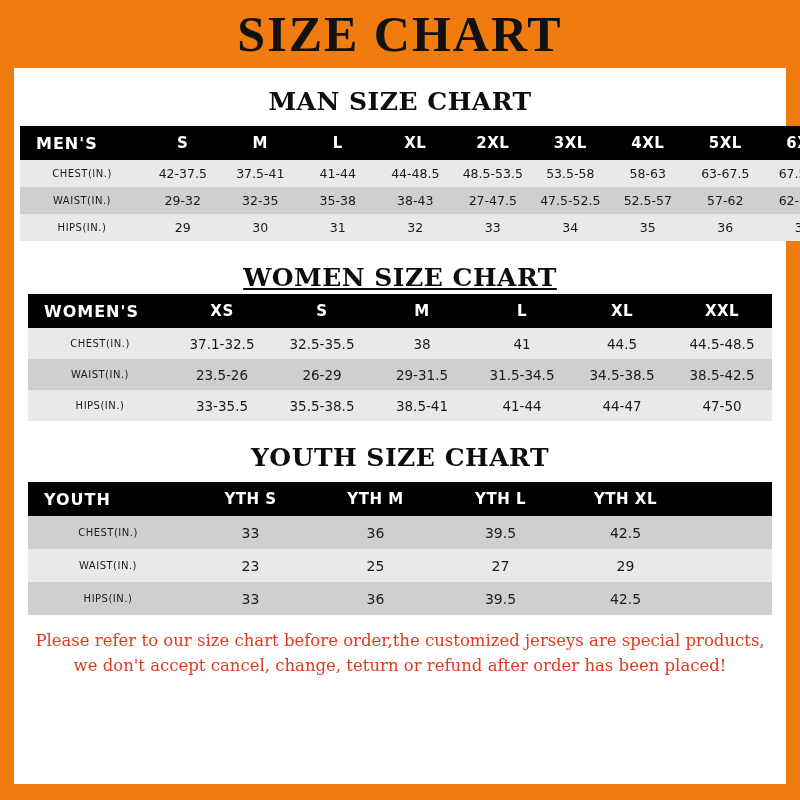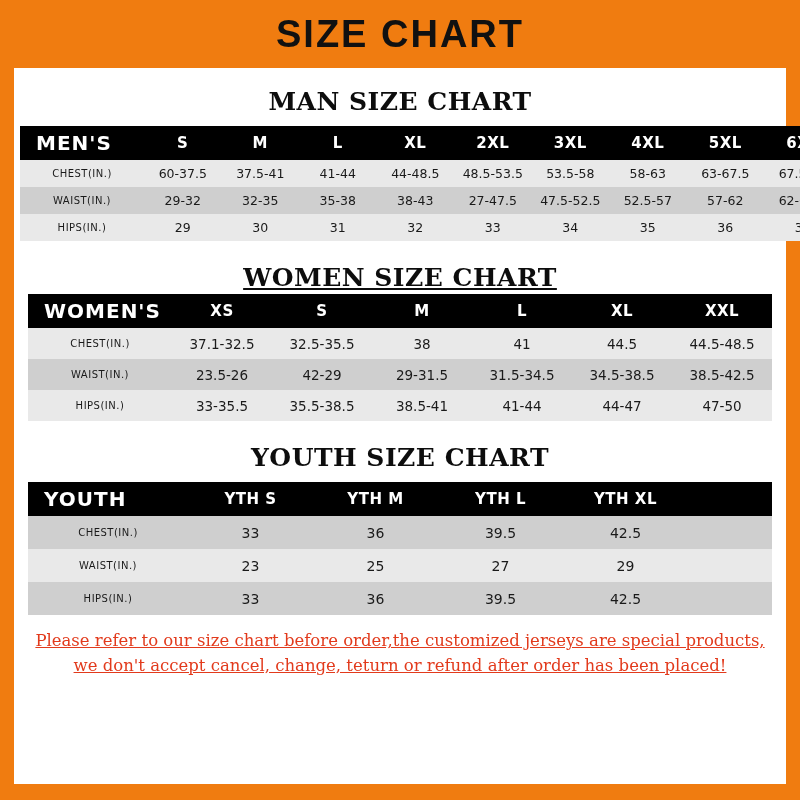--- a/index.html
+++ b/index.html
@@ -26,23 +26,23 @@
   }
   .header-band {
     background: #f07c10;
     height: 68px;
     display: flex;
     align-items: center;
     justify-content: center;
     margin: 0 -14px;
   }
   .header-title {
-    font-family: Liberation Sans, sans-serif;
+    font-family: Liberation Serif, serif;
     font-weight: bold;
-    font-size: 38px;
+    font-size: 50px;
     letter-spacing: 2px;
     color: #111111;
     line-height: 1;
   }
   .content {
     flex: 1;
     padding: 3px 6px;
     box-sizing: border-box;
   }
   .section-title {
@@ -77,21 +77,21 @@
     background: #000000;
     color: #ffffff;
     font-weight: bold;
     height: 34px;
     font-size: 15px;
     letter-spacing: 0.5px;
   }
   table.chart thead th.rowlabel {
     text-align: left;
     padding-left: 16px;
-    font-size: 20px;
+    font-size: 16px;
     letter-spacing: 1px;
   }
   table.chart tbody td.rowlabel {
     font-weight: normal;
     letter-spacing: 0.5px;
     font-size: 10px;
   }
   tr.band-light td { background: #e9e9e9; }
   tr.band-dark td  { background: #cfcfcf; }
 
@@ -116,21 +116,20 @@
   .youth thead th { height: 38px; }
 
   .footer-note {
     margin: 14px auto 0;
     width: 752px;
     text-align: center;
     color: #e23a1c;
     font-family: "DejaVu Serif", serif;
     font-size: 16.5px;
     line-height: 1.5;
-    text-decoration: underline;
   }
   .bottom-band {
     height: 16px;
     background: #f07c10;
     margin: 10px -14px 0;
   }
 </style>
 </head>
 <body>
 
@@ -167,21 +166,21 @@
             <th>2XL</th>
             <th>3XL</th>
             <th>4XL</th>
             <th>5XL</th>
             <th>6XL</th>
           </tr>
         </thead>
         <tbody>
           <tr class="band-light">
             <td class="rowlabel">CHEST(IN.)</td>
-            <td>60-37.5</td>
+            <td>42-37.5</td>
             <td>37.5-41</td>
             <td>41-44</td>
             <td>44-48.5</td>
             <td>48.5-53.5</td>
             <td>53.5-58</td>
             <td>58-63</td>
             <td>63-67.5</td>
             <td>67.5-72</td>
           </tr>
           <tr class="band-dark">
@@ -241,21 +240,21 @@
             <td>37.1-32.5</td>
             <td>32.5-35.5</td>
             <td>38</td>
             <td>41</td>
             <td>44.5</td>
             <td>44.5-48.5</td>
           </tr>
           <tr class="band-dark">
             <td class="rowlabel">WAIST(IN.)</td>
             <td>23.5-26</td>
-            <td>42-29</td>
+            <td>26-29</td>
             <td>29-31.5</td>
             <td>31.5-34.5</td>
             <td>34.5-38.5</td>
             <td>38.5-42.5</td>
           </tr>
           <tr class="band-light">
             <td class="rowlabel">HIPS(IN.)</td>
             <td>33-35.5</td>
             <td>35.5-38.5</td>
             <td>38.5-41</td>

